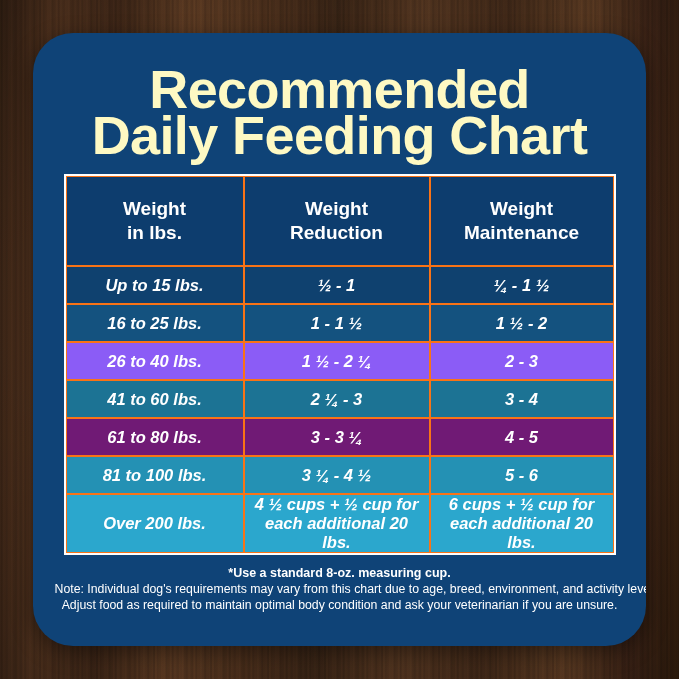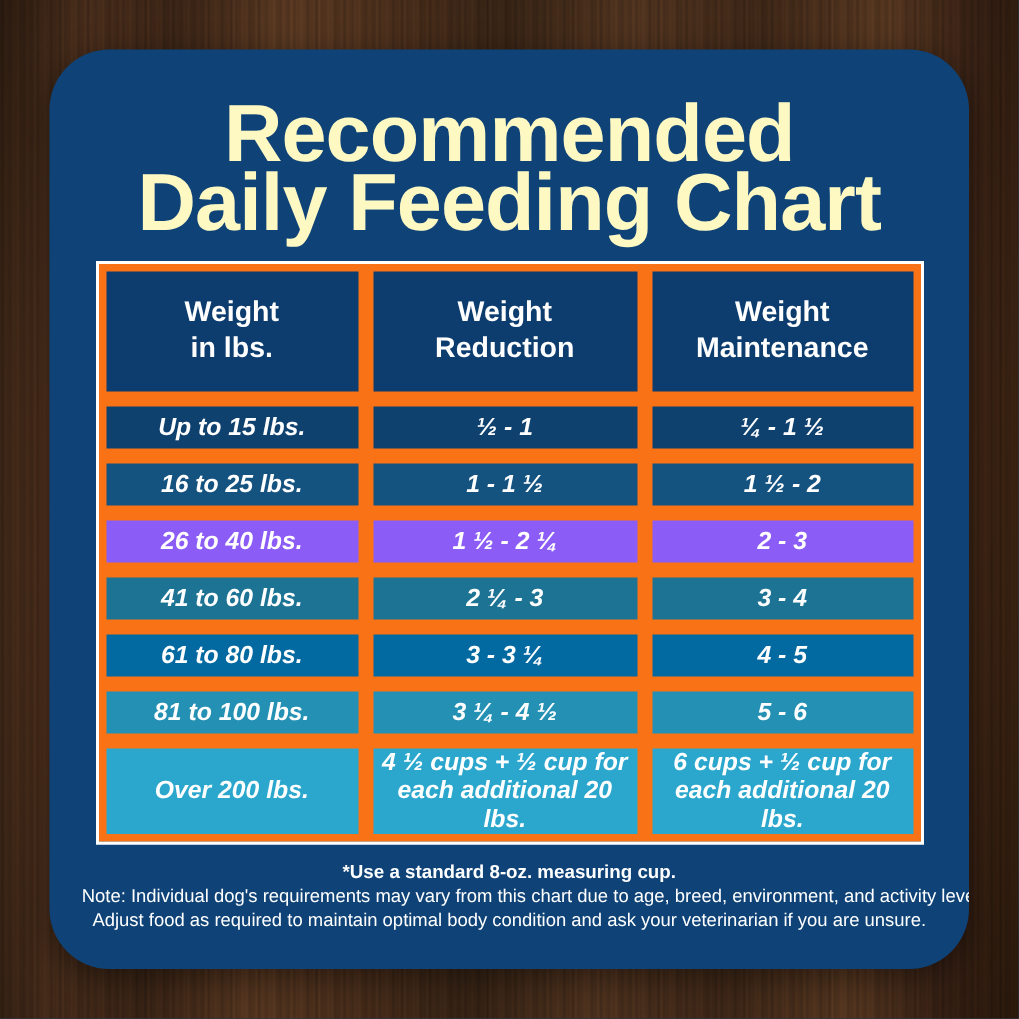--- a/index.html
+++ b/index.html
@@ -111,21 +111,21 @@
   }
   #feeding-table col.c1 { width: 178px; }
   #feeding-table col.c2 { width: 186px; }
   #feeding-table col.c3 { width: 184px; }
 
   #feeding-table th,
   #feeding-table td {
     color: #ffffff;
     text-align: center;
     vertical-align: middle;
-    border: 5px solid #f97316;
+    border: 1px solid #f97316;
     padding: 0 4px;
   }
 
   #feeding-table thead th {
     height: 90px;
     background: #0d3d6e;
     font-size: 19px;
     font-weight: bold;
     line-height: 24px;
   }
@@ -136,21 +136,21 @@
     font-weight: bold;
     line-height: 19px;
     font-style: italic;
   }
 
   
   tr.r1 td { background: #0f416f; }
   tr.r2 td { background: #14527f; }
   tr.r3 td { background: #8b5cf6; }
   tr.r4 td { background: #1c7394; }
-  tr.r5 td { background: #0369a1; }
+  tr.r5 td { background: #701a75; }
   tr.r6 td { background: #2491b4; }
   tr.r7 td { background: #2ba7cd; height: 50px; font-size: 15.5px; line-height: 18px; }
 
   tr.r7 td.cell-wide { font-weight: normal; }
 
   
   #footnotes {
     margin: 10px auto 8px auto;
     width: 570px;
     text-align: center;

